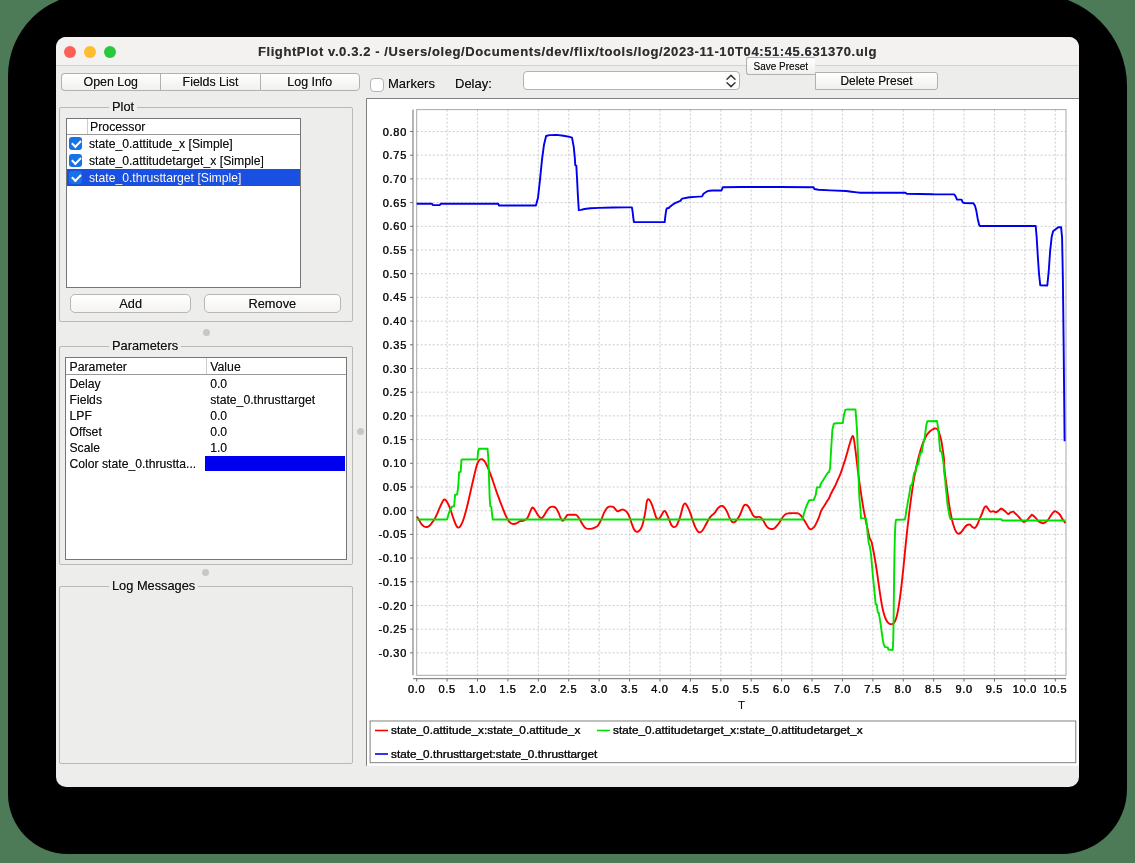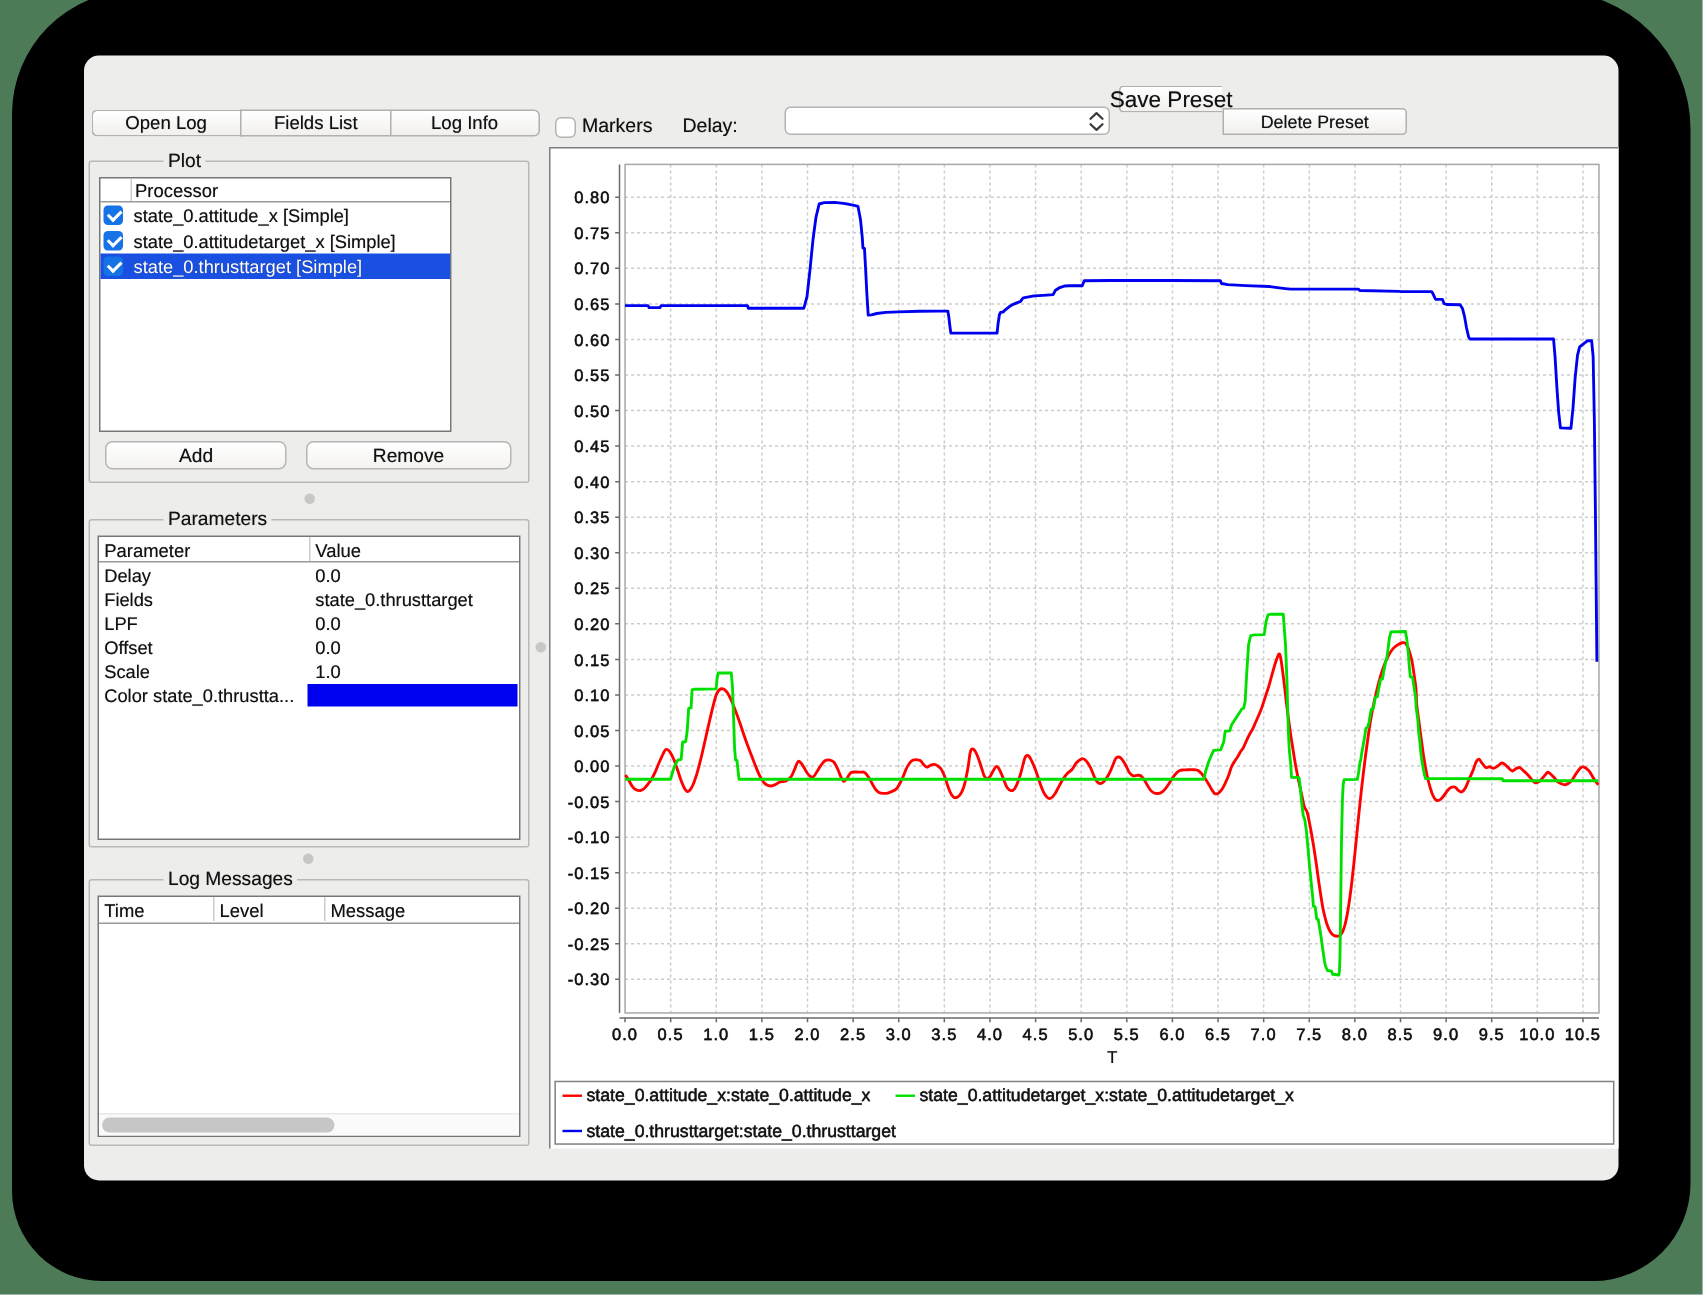--- a/index.html
+++ b/index.html
@@ -19,32 +19,38 @@
   .dot { position:absolute; width:7px; height:7px; border-radius:50%; background:#c9c7c5; }
   .cell { position:absolute; font-size:12.2px; color:#111; white-space:nowrap; }
   .cb { position:absolute; width:13px; height:13px; border-radius:3px; background:#1673e6; }
   .cb:after { content:""; position:absolute; left:2.6px; top:2.8px; width:6.5px; height:4px; border-left:2px solid #fff; border-bottom:2px solid #fff; transform:rotate(-45deg); }
   .rbtn { position:absolute; background:linear-gradient(#ffffff,#f4f3f1); border:1px solid #b9b7b5; border-radius:5px; font-size:12.8px; color:#111; display:flex; align-items:center; justify-content:center; }
 </style></head>
 <body>
 <div id="stage">
   <div id="shadow"></div>
   <div id="win">
+    <div id="titlebar">
+      <div class="tl" style="left:8px;background:#ff5f57"></div>
+      <div class="tl" style="left:28px;background:#febc2e"></div>
+      <div class="tl" style="left:48px;background:#28c840"></div>
+      <div id="title">FlightPlot v.0.3.2 - /Users/oleg/Documents/dev/flix/tools/log/2023-11-10T04:51:45.631370.ulg</div>
+    </div>
 
     <div class="btn seg" style="left:4.5px;top:36px;width:99.5px;height:17.5px;border-radius:4px 0 0 4px">Open Log</div>
     <div class="btn seg" style="left:104px;top:36px;width:100px;height:17.5px">Fields List</div>
     <div class="btn" style="left:204px;top:36px;width:99.5px;height:17.5px;border-radius:0 4px 4px 0">Log Info</div>
     <div style="position:absolute;left:314px;top:41px;width:13.5px;height:13.5px;background:#fff;border:1.5px solid #b5b3b1;border-radius:4px"></div>
     <div class="cell" style="left:332px;top:39px;font-size:13px">Markers</div>
     <div class="cell" style="left:399px;top:39px;font-size:13px">Delay:</div>
     <div style="position:absolute;left:467px;top:34px;width:216.5px;height:18.5px;background:#fff;border:1px solid #b5b3b1;border-radius:4px"></div>
     <svg style="position:absolute;left:668px;top:36px" width="14" height="16">
         <path d="M3 6.2 L7 2.4 L11 6.2 M3 9.8 L7 13.6 L11 9.8" stroke="#3c3c3c" fill="none" stroke-width="1.5" stroke-linecap="round" stroke-linejoin="round"></path>
       </svg>
-    <div class="btn seg" style="left:690px;top:20px;width:68.5px;height:18px;border-radius:3px 0 0 3px;font-size:15px">Save Preset</div>
+    <div class="btn seg" style="left:690px;top:20px;width:68.5px;height:18px;border-radius:3px 0 0 3px;font-size:10px">Save Preset</div>
     <div class="btn" style="left:759px;top:34.5px;width:123px;height:18px;border-radius:0 3px 3px 0;font-size:11.9px">Delete Preset</div>
 
     <div class="titled" style="left:2.5px;top:69.7px;width:294.5px;height:215.5px"></div>
     <div class="tlabel" style="left:5px;top:61.5px">Plot</div>
     <div class="tbl" style="left:10px;top:80.9px;width:235px;height:170.4px">
       <div style="position:absolute;left:19.5px;top:0;width:1px;height:15px;background:#ccc"></div>
       <div style="position:absolute;left:0;top:15.3px;width:100%;height:1px;background:#999"></div>
       <div class="hdr" style="left:23px;top:1.5px">Processor</div>
       <div class="cb" style="left:2px;top:18.5px"></div>
       <div class="cell" style="left:22px;top:18px">state_0.attitude_x [Simple]</div>
@@ -75,30 +81,20 @@
         <div class="cell" style="left:143.9px;top:67px">0.0</div>
       <div class="cell" style="left:3.2px;top:83.1px">Scale</div>
         <div class="cell" style="left:143.9px;top:83.1px">1.0</div>
       <div class="cell" style="left:3.2px;top:99.2px">Color state_0.thrustta...</div>
       <div style="position:absolute;left:139.2px;top:98px;width:139.5px;height:15.3px;background:#0000f0"></div>
     </div>
     <div class="dot" style="left:145.5px;top:531.7px"></div>
 
     <div class="titled" style="left:2.5px;top:548.6px;width:294.5px;height:178.3px"></div>
     <div class="tlabel" style="left:5px;top:540.5px">Log Messages</div>
-    <div class="tbl" style="left:9.3px;top:560px;width:281.7px;height:161px">
-      <div style="position:absolute;left:76.2px;top:0;width:1px;height:16px;background:#ccc"></div>
-      <div style="position:absolute;left:150.2px;top:0;width:1px;height:16px;background:#ccc"></div>
-      <div style="position:absolute;left:0;top:16.5px;width:100%;height:1px;background:#999"></div>
-      <div class="hdr" style="left:3.2px;top:1.8px">Time</div>
-      <div class="hdr" style="left:80px;top:1.8px">Level</div>
-      <div class="hdr" style="left:154px;top:1.8px">Message</div>
-      <div style="position:absolute;left:0;bottom:0;width:100%;height:15px;background:#fafafa;border-top:1px solid #e8e8e8"></div>
-      <div style="position:absolute;left:1.5px;bottom:2.5px;width:155px;height:10px;background:#c6c6c6;border-radius:5px"></div>
-    </div>
     <div class="dot" style="left:301px;top:391px"></div>
   </div>
   <svg id="chart" width="713.5" height="667.7" viewBox="0 0 713.5 667.7" style="position:absolute;left:365.5px;top:98.3px">
       <rect x="0" y="0" width="713.5" height="667.7" fill="#ffffff"></rect>
       <path d="M0.5 667.7V0.5H713.5" fill="none" stroke="#7e7e7e"></path>
       <path d="M81.11 11.6V577.3 M111.52 11.6V577.3 M141.93 11.6V577.3 M172.34 11.6V577.3 M202.75 11.6V577.3 M233.16 11.6V577.3 M263.57 11.6V577.3 M293.98 11.6V577.3 M324.39 11.6V577.3 M354.8 11.6V577.3 M385.21 11.6V577.3 M415.62 11.6V577.3 M446.03 11.6V577.3 M476.44 11.6V577.3 M506.85 11.6V577.3 M537.26 11.6V577.3 M567.67 11.6V577.3 M598.08 11.6V577.3 M628.49 11.6V577.3 M658.9 11.6V577.3 M689.31 11.6V577.3 M50.7 33.5H700.0 M50.7 57.2H700.0 M50.7 80.9H700.0 M50.7 104.6H700.0 M50.7 128.3H700.0 M50.7 152.0H700.0 M50.7 175.7H700.0 M50.7 199.4H700.0 M50.7 223.1H700.0 M50.7 246.8H700.0 M50.7 270.5H700.0 M50.7 294.2H700.0 M50.7 317.9H700.0 M50.7 341.6H700.0 M50.7 365.3H700.0 M50.7 389.0H700.0 M50.7 412.7H700.0 M50.7 436.4H700.0 M50.7 460.1H700.0 M50.7 483.8H700.0 M50.7 507.5H700.0 M50.7 531.2H700.0 M50.7 554.9H700.0" stroke="#cccccc" fill="none" stroke-width="1" stroke-dasharray="2 2"></path>
       <rect x="50.7" y="11.6" width="649.3" height="565.7" fill="none" stroke="#a8a8a8"></rect>
       <path d="M47.0 11.6V577.3 M44.1 33.5H47.0 M44.1 57.2H47.0 M44.1 80.9H47.0 M44.1 104.6H47.0 M44.1 128.3H47.0 M44.1 152.0H47.0 M44.1 175.7H47.0 M44.1 199.4H47.0 M44.1 223.1H47.0 M44.1 246.8H47.0 M44.1 270.5H47.0 M44.1 294.2H47.0 M44.1 317.9H47.0 M44.1 341.6H47.0 M44.1 365.3H47.0 M44.1 389.0H47.0 M44.1 412.7H47.0 M44.1 436.4H47.0 M44.1 460.1H47.0 M44.1 483.8H47.0 M44.1 507.5H47.0 M44.1 531.2H47.0 M44.1 554.9H47.0 M47.0 580.7H700.0 M50.7 580.7V583.5 M81.11 580.7V583.5 M111.52 580.7V583.5 M141.93 580.7V583.5 M172.34 580.7V583.5 M202.75 580.7V583.5 M233.16 580.7V583.5 M263.57 580.7V583.5 M293.98 580.7V583.5 M324.39 580.7V583.5 M354.8 580.7V583.5 M385.21 580.7V583.5 M415.62 580.7V583.5 M446.03 580.7V583.5 M476.44 580.7V583.5 M506.85 580.7V583.5 M537.26 580.7V583.5 M567.67 580.7V583.5 M598.08 580.7V583.5 M628.49 580.7V583.5 M658.9 580.7V583.5 M689.31 580.7V583.5" stroke="#6a6a6a" fill="none" stroke-width="1"></path>
       <g font-family="Liberation Sans, sans-serif" font-size="11" letter-spacing="0.7" fill="#111111" stroke="#111111" stroke-width="0.22">
         <text x="41.0" y="37.6" text-anchor="end">0.80</text>

